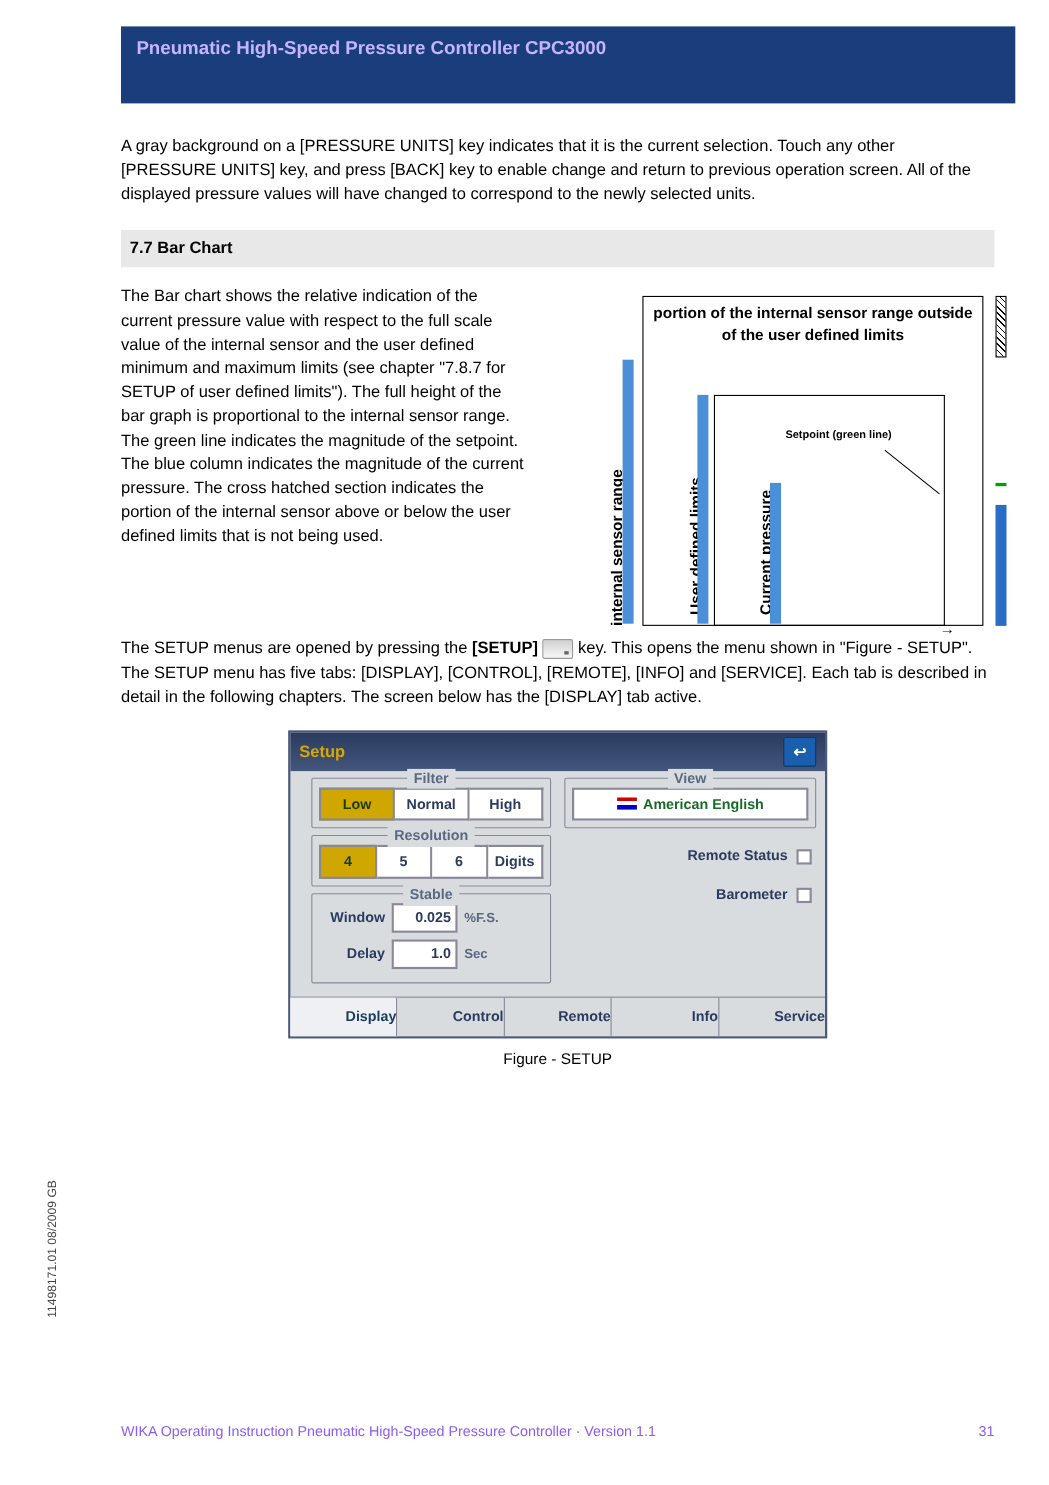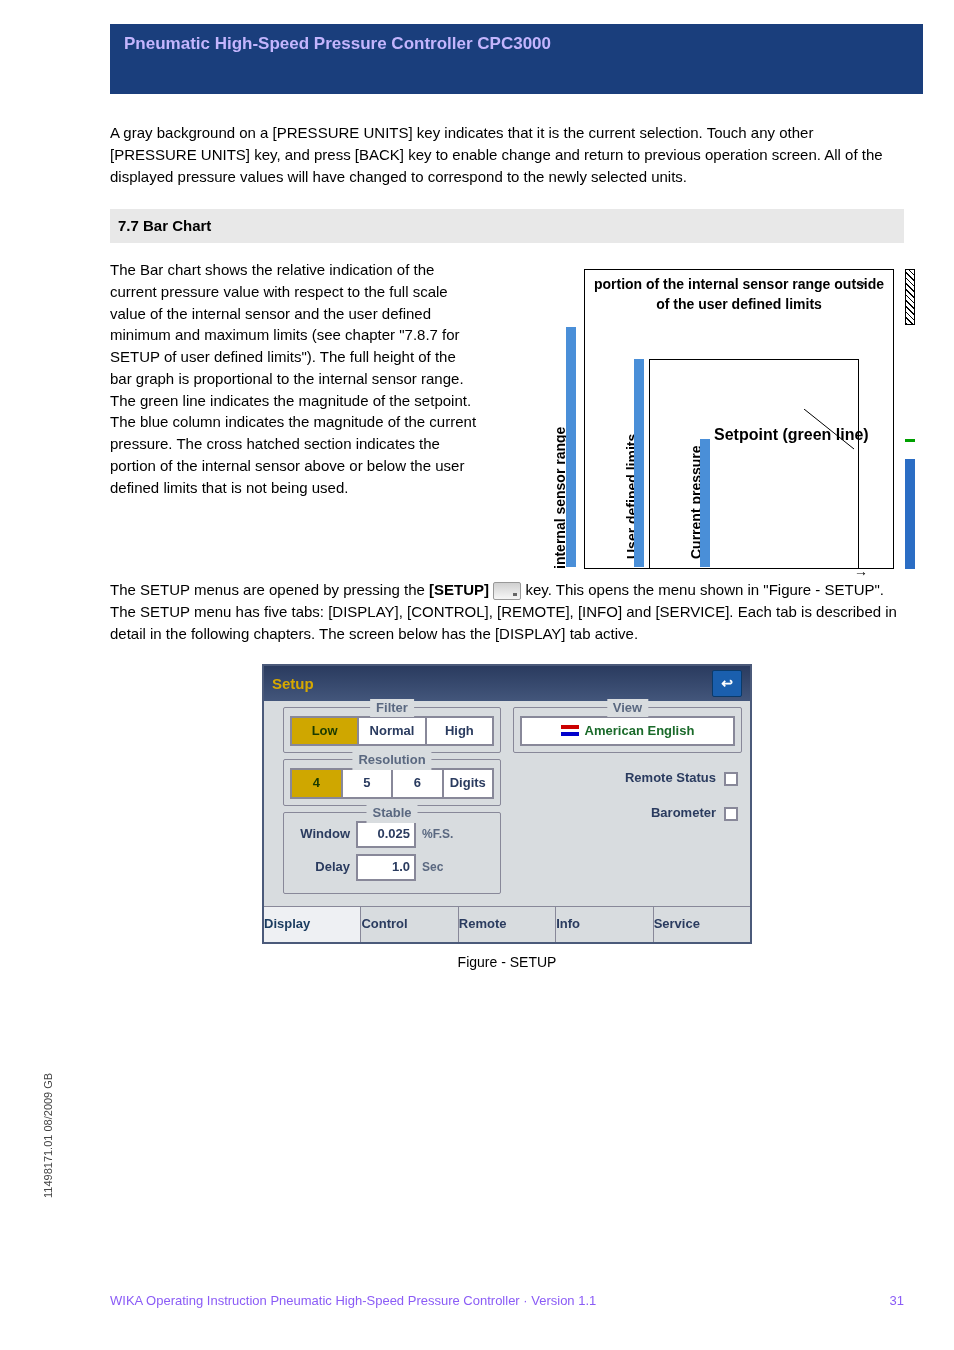--- a/index.html
+++ b/index.html
@@ -28,21 +28,21 @@
     margin: 22px 0 16px 0;
     font-size: 15px;
   }
   .two-col { display: flex; gap: 24px; }
   .col-left { flex: 1; }
   .col-right { width: 400px; position: relative; }
   .diagram-wrap { position: relative; height: 320px; }
   .diag-box-outer { position:absolute; left:80px; top:10px; width:310px; height:300px; border:1px solid #000; }
   .diag-box-inner { position:absolute; left:145px; top:100px; width:210px; height:210px; border:1px solid #000; }
   .diag-top-text { position:absolute; left:85px; top:15px; width:300px; text-align:center; font-size:14px; font-weight:bold; }
-  .diag-setpoint-text { position:absolute; left:210px; top:130px; font-size:16px; font-weight:bold;margin-top:34px; }
+  .diag-setpoint-text { position:absolute; left:210px; top:130px; font-size:10px; font-weight:bold; }
   .diag-setpoint-line { position:absolute; left:300px; top:150px; width:60px; height:60px; }
   .vrot1 { position:absolute; left:46px; top:310px; transform-origin:0 0; transform:rotate(-90deg); font-size:14px; font-weight:bold; white-space:nowrap; }
   .vrot2 { position:absolute; left:118px; top:300px; transform-origin:0 0; transform:rotate(-90deg); font-size:14px; font-weight:bold; white-space:nowrap; }
   .vrot3 { position:absolute; left:182px; top:300px; transform-origin:0 0; transform:rotate(-90deg); font-size:14px; font-weight:bold; white-space:nowrap; }
   .bar1 { position:absolute; left:62px; top:68px; width:10px; height:240px; background:#4a8fd8; }
   .bar2 { position:absolute; left:130px; top:100px; width:10px; height:208px; background:#4a8fd8; }
   .bar3 { position:absolute; left:196px; top:180px; width:10px; height:128px; background:#4a8fd8; }
   .blue-col { position:absolute; right:-11px; top:200px; width:10px; height:110px; background:#2b6dc4; }
   .green-line { position:absolute; right:-11px; top:180px; width:10px; height:3px; background:#00a000; }
   .hatch { position:absolute; right:-11px; top:10px; width:10px; height:56px;
@@ -67,21 +67,21 @@
   .seg + .seg { border-left:none; }
   .seg.on { background:#cfa700; color:#1a3b00; }
   .stable-row { display:flex; align-items:center; gap:6px; margin-bottom:6px; }
   .stable-label { color:#2a3b5f; font-weight:bold; font-size:13px; width:60px; text-align:right; }
   .stable-val { background:#fff; border:2px solid #889; width:60px; text-align:right; font-weight:bold; padding:2px 4px; font-size:13px; color:#2a3b5f; }
   .stable-unit { color:#5a6880; font-weight:bold; font-size:12px; }
   .lang-btn { background:#fff; border:2px solid #889; width:100%; padding:4px; font-weight:bold; color:#1a6a2a; font-size:13px; display:flex; align-items:center; justify-content:center; gap:6px; }
   .chk-row { display:flex; align-items:center; justify-content:flex-end; color:#2a3b5f; font-weight:bold; font-size:13px; margin:16px 4px 0 0; gap:8px; }
   .chk { width:14px; height:14px; border:2px solid #889; background:#fff; }
   .tabs { display:flex; background:#d8dcdf; border-top:1px solid #889; }
-  .tab { flex:1; padding:8px 0; text-align:left; font-weight:bold; font-size:13px; color:#2a3b5f; border-right:1px solid #889; }
+  .tab { flex:1; padding:8px 0; text-align:right; font-weight:bold; font-size:13px; color:#2a3b5f; border-right:1px solid #889; }
   .tab:last-child { border-right:none; }
   .tab.active { background:#eef0f3; color:#1a3b5f; }
   .fig-cap { text-align:center; margin-top:8px; font-size:14px; }
   .sidetext { position:absolute; left:42px; bottom:140px; transform-origin:0 0; transform:rotate(-90deg); font-size:11px; color:#444; white-space:nowrap; }
   .footer { position:absolute; bottom:42px; left:110px; right:50px; display:flex; justify-content:space-between; font-size:13px; color:#8b5cf6; }
   .flag { width:18px; height:11px; background:linear-gradient(#c00 0 33%,#fff 33% 66%,#00c 66%); display:inline-block; }
 </style>
 </head>
 <body>
 

